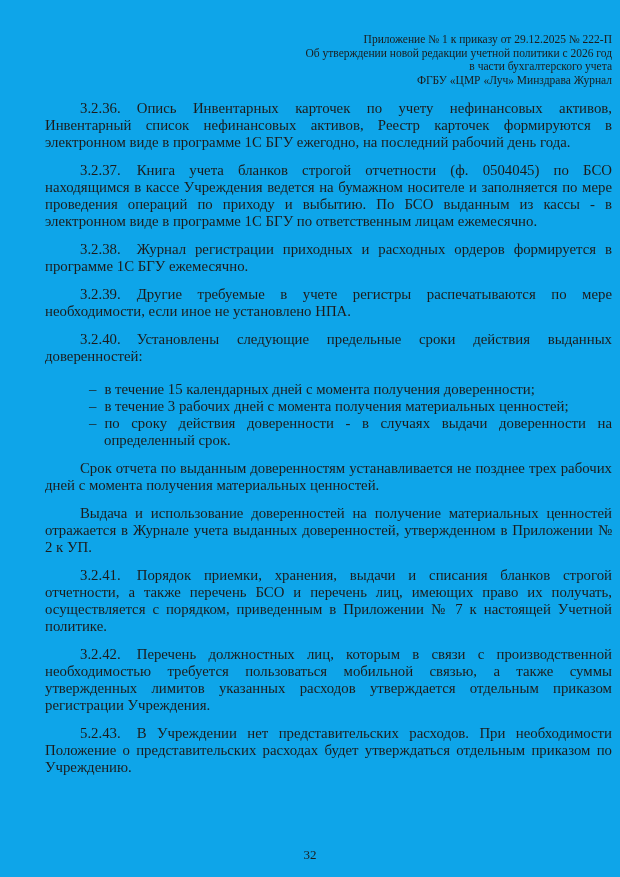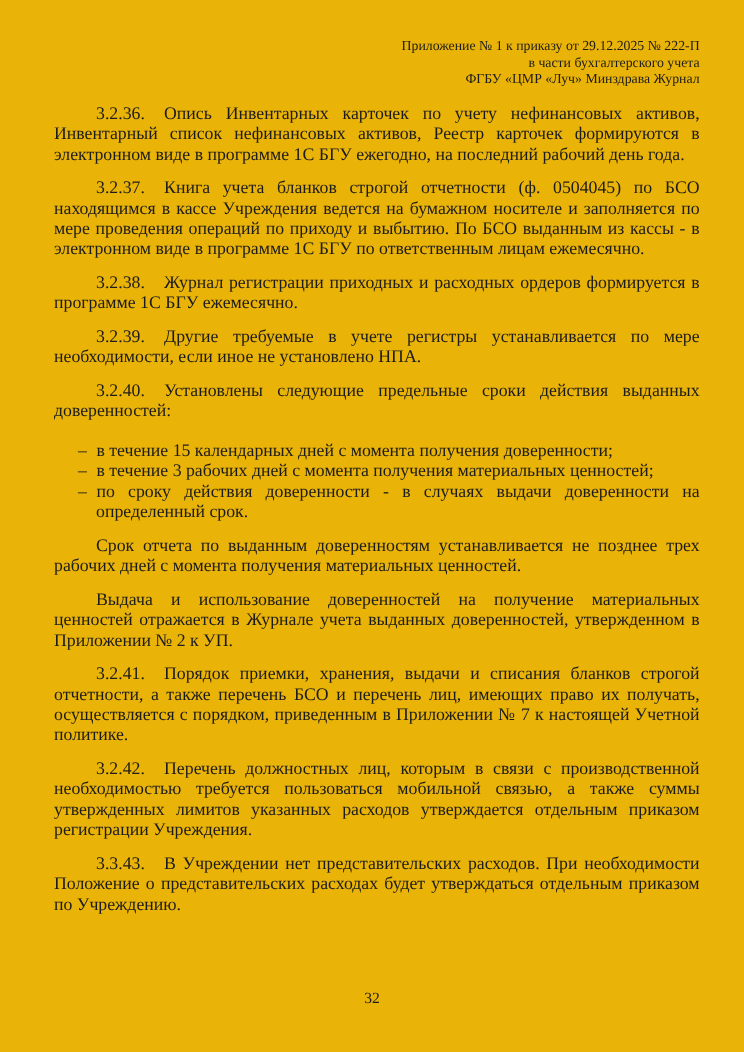--- a/index.html
+++ b/index.html
@@ -4,23 +4,23 @@
 <style>
   html, body {
     margin: 0;
     padding: 0;
     background: #ffffff;
   }
   .page {
     position: relative;
     width: 620px;
     height: 877px;
-    background: #eab308;
+    background: #0ea5e9;
     box-sizing: border-box;
-    padding: 33px 37px 0 45px;
+    padding: 33px 8px 0 45px;
     font-family: "Liberation Serif", serif;
     color: #1c1c1c;
     overflow: hidden;
   }
   .doc-header {
     text-align: right;
     font-size: 11.5px;
     line-height: 13.5px;
     margin: 0 0 13px 0;
   }
@@ -40,74 +40,75 @@
   p.para.intro {
     margin-bottom: 16px;
   }
   .pnum {
     margin-right: 16px;
   }
   .dash-list {
     margin: 0 0 11px 0;
   }
   p.list-item {
-    margin: 0 0 0 20px;
+    margin: 0 0 0 44px;
     padding-left: 15px;
     text-indent: -15px;
     text-align: justify;
   }
   .dash {
     margin-right: 8px;
   }
   .page-number {
     position: absolute;
     left: 0;
     right: 0;
-    bottom: 38px;
+    bottom: 15px;
     text-align: center;
     font-size: 13px;
     line-height: 15px;
   }
 </style>
 </head>
 <body>
 
 <div class="page">
 
   <div class="doc-header">
     <p>Приложение № 1 к приказу от 29.12.2025 № 222-П</p>
+    <p>Об утверждении новой редакции учетной политики с 2026 год</p>
     <p>в части бухгалтерского учета</p>
     <p>ФГБУ «ЦМР «Луч» Минздрава Журнал</p>
   </div>
 
   <div class="doc-body">
 
     <p class="para"><span class="pnum">3.2.36.</span><span>Опись Инвентарных карточек по учету нефинансовых активов, Инвентарный список нефинансовых активов, Реестр карточек формируются в электронном виде в программе 1С БГУ ежегодно, на последний рабочий день года.</span></p>
 
     <p class="para"><span class="pnum">3.2.37.</span><span>Книга учета бланков строгой отчетности (ф. 0504045) по БСО находящимся в кассе Учреждения ведется на бумажном носителе и заполняется по мере проведения операций по приходу и выбытию. По БСО выданным из кассы - в электронном виде в программе 1С БГУ по ответственным лицам ежемесячно.</span></p>
 
     <p class="para"><span class="pnum">3.2.38.</span><span>Журнал регистрации приходных и расходных ордеров формируется в программе 1С БГУ ежемесячно.</span></p>
 
-    <p class="para"><span class="pnum">3.2.39.</span><span>Другие требуемые в учете регистры устанавливается по мере необходимости, если иное не установлено НПА.</span></p>
+    <p class="para"><span class="pnum">3.2.39.</span><span>Другие требуемые в учете регистры распечатываются по мере необходимости, если иное не установлено НПА.</span></p>
 
     <p class="para intro"><span class="pnum">3.2.40.</span><span>Установлены следующие предельные сроки действия выданных доверенностей:</span></p>
 
     <div class="dash-list">
       <p class="list-item"><span class="dash">–</span><span>в течение 15 календарных дней с момента получения доверенности;</span></p>
       <p class="list-item"><span class="dash">–</span><span>в течение 3 рабочих дней с момента получения материальных ценностей;</span></p>
       <p class="list-item"><span class="dash">–</span><span>по сроку действия доверенности - в случаях выдачи доверенности на определенный срок.</span></p>
     </div>
 
     <p class="para"><span>Срок отчета по выданным доверенностям устанавливается не позднее трех рабочих дней с момента получения материальных ценностей.</span></p>
 
     <p class="para"><span>Выдача и использование доверенностей на получение материальных ценностей отражается в Журнале учета выданных доверенностей, утвержденном в Приложении № 2 к УП.</span></p>
 
     <p class="para"><span class="pnum">3.2.41.</span><span>Порядок приемки, хранения, выдачи и списания бланков строгой отчетности, а также перечень БСО и перечень лиц, имеющих право их получать, осуществляется с порядком, приведенным в Приложении № 7 к настоящей Учетной политике.</span></p>
 
     <p class="para"><span class="pnum">3.2.42.</span><span>Перечень должностных лиц, которым в связи с производственной необходимостью требуется пользоваться мобильной связью, а также суммы утвержденных лимитов указанных расходов утверждается отдельным приказом регистрации Учреждения.</span></p>
 
-    <p class="para"><span class="pnum">3.3.43.</span><span>В Учреждении нет представительских расходов. При необходимости Положение о представительских расходах будет утверждаться отдельным приказом по Учреждению.</span></p>
+    <p class="para"><span class="pnum">5.2.43.</span><span>В Учреждении нет представительских расходов. При необходимости Положение о представительских расходах будет утверждаться отдельным приказом по Учреждению.</span></p>
 
   </div>
 
   <div class="page-number">32</div>
 
 </div>
 
 </body></html>

